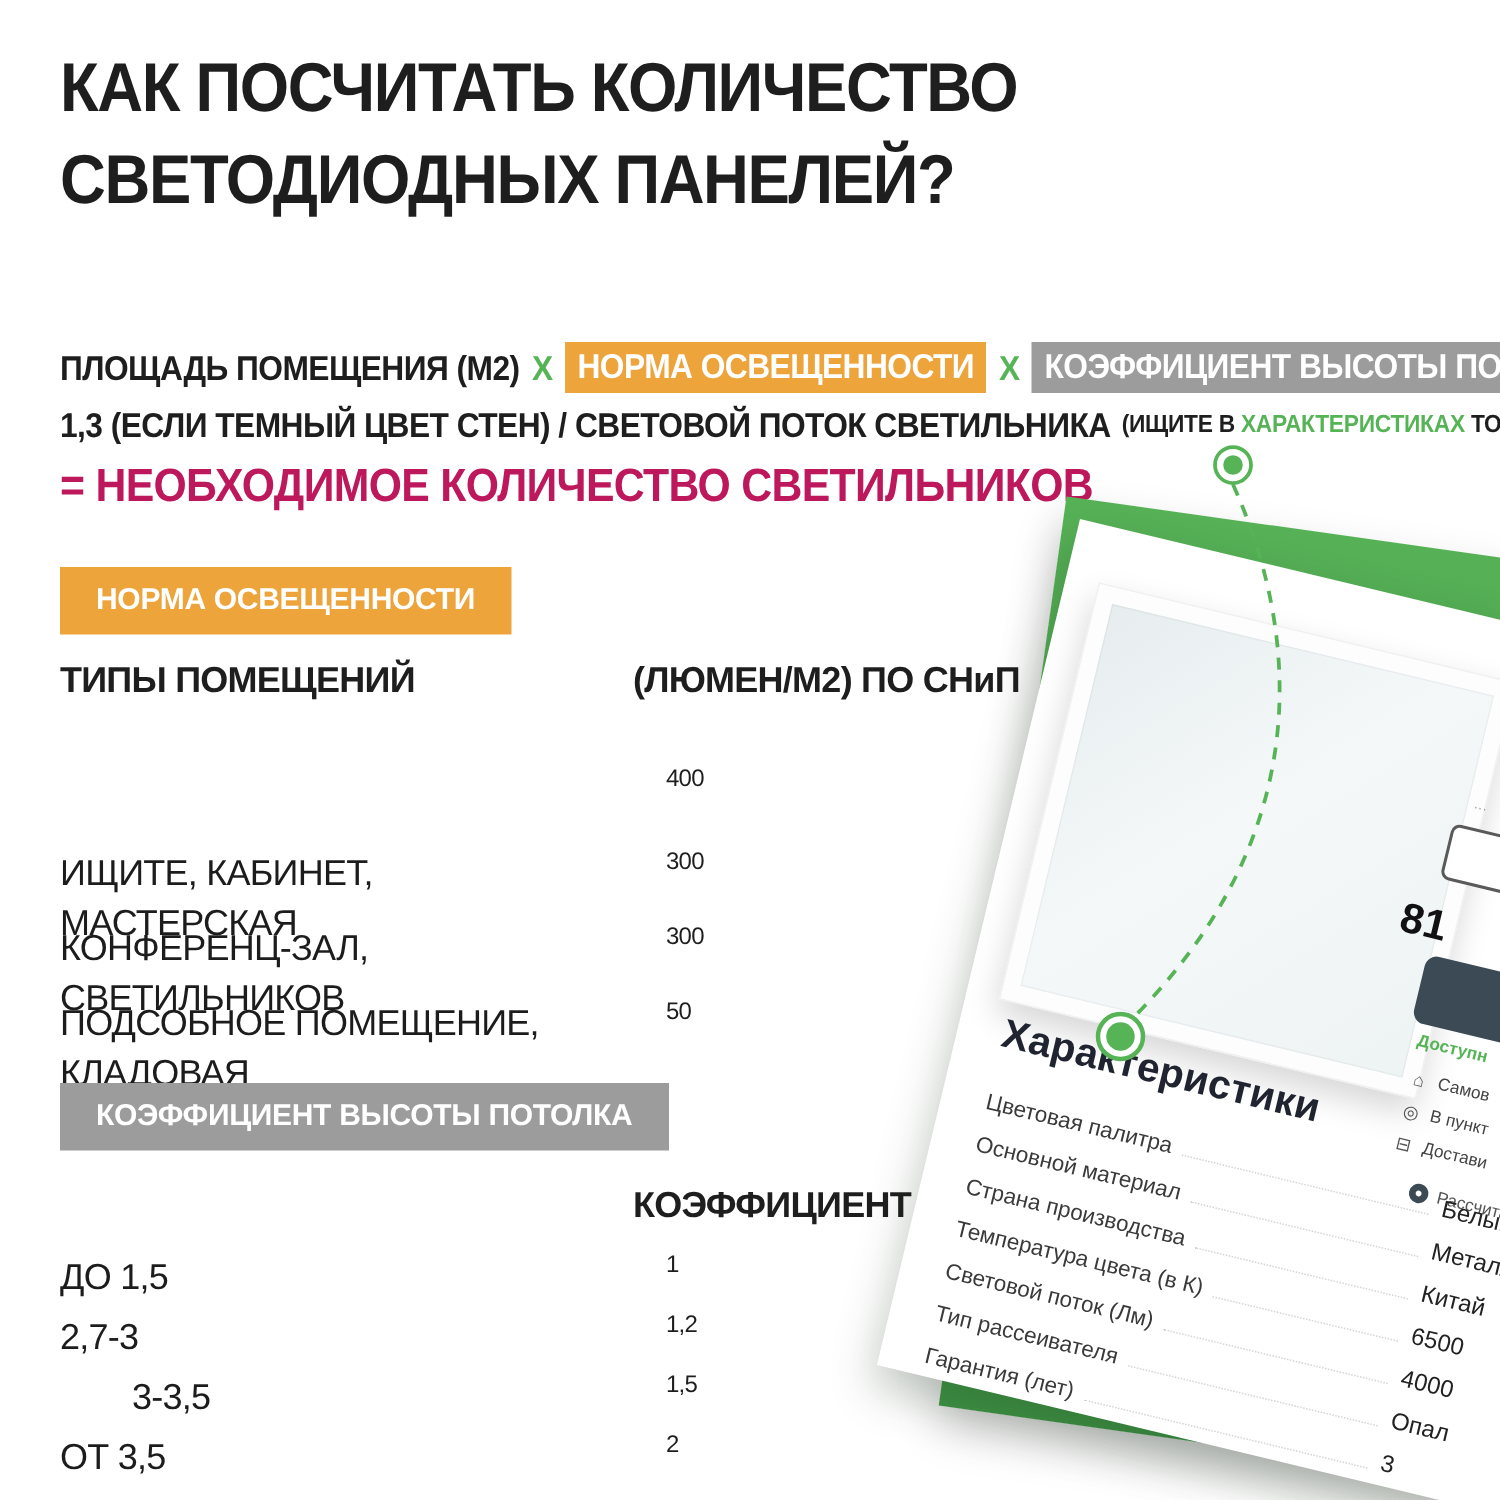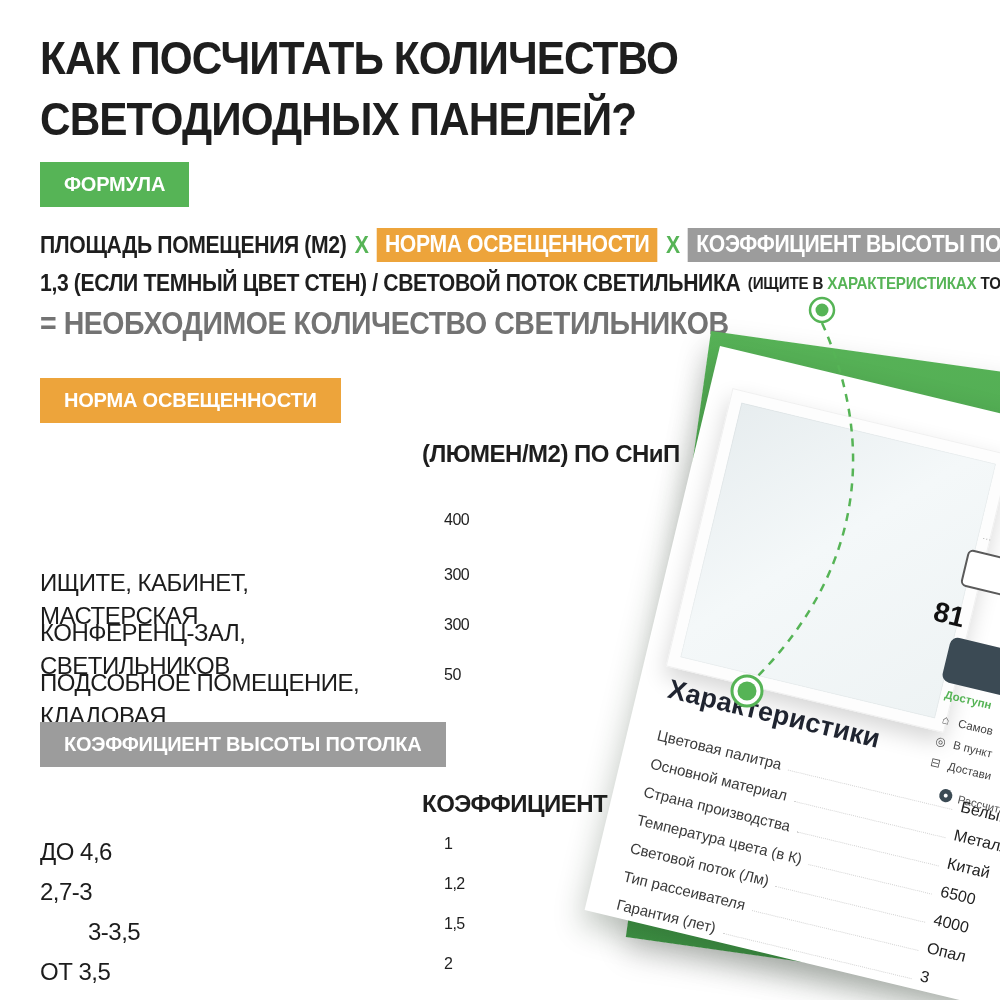--- a/index.html
+++ b/index.html
@@ -22,21 +22,21 @@
 
   
   .formula{position:absolute;left:40px;top:226px;font-size:23px;font-weight:800;letter-spacing:-0.4px;}
   .formula .line{height:38px;display:flex;align-items:center;}
   .fx{color:#56B456;margin:0 9px;font-weight:800;}
   .chip{color:#fff;padding:3px 9px 4px 9px;font-weight:800;}
   .chip-orange{background:#EDA43B;}
   .chip-gray{background:#9C9C9C;}
   .note{font-size:16.5px;font-weight:800;margin-left:8px;letter-spacing:-0.2px;}
   .note .g{color:#56B456;}
-  .result{position:absolute;left:40px;top:306px;font-size:31px;font-weight:800;color:#737373;letter-spacing:-0.5px;}
+  .result{position:absolute;left:40px;top:306px;font-size:31px;font-weight:800;color:#be185d;letter-spacing:-0.5px;}
 
   
   .thead{position:absolute;font-size:24px;font-weight:800;letter-spacing:-0.5px;}
   .tbl-label{position:absolute;left:40px;font-size:24px;font-weight:400;letter-spacing:-0.5px;line-height:33px;color:#1c1c1c;max-width:345px;}
   .tbl-value{position:absolute;left:444px;font-size:16px;font-weight:400;letter-spacing:-0.5px;}
 
   
   .green-backing{
     position:absolute;left:711px;top:331px;width:650px;height:612px;
     transform:rotate(8deg);transform-origin:top left;
@@ -78,21 +78,20 @@
 </head>
 <body>
 
 <div class="stage">
 
   <h1 class="title" style="margin:0;">
     <span class="cond">КАК ПОСЧИТАТЬ КОЛИЧЕСТВО</span>
     <span class="cond">СВЕТОДИОДНЫХ ПАНЕЛЕЙ?</span>
   </h1>
 
-  <div class="badge badge-formula">ФОРМУЛА</div>
 
   <div class="formula">
     <span class="cond">
       <span class="line">
         <span>ПЛОЩАДЬ ПОМЕЩЕНИЯ (М2)</span>
         <span class="fx">X</span>
         <span class="chip chip-orange">НОРМА ОСВЕЩЕННОСТИ</span>
         <span class="fx">X</span>
         <span class="chip chip-gray">КОЭФФИЦИЕНТ ВЫСОТЫ ПОТОЛКА</span>
 
@@ -109,38 +108,39 @@
       </span>
     </span>
   </div>
 
   <div class="result">
     <span class="cond">= НЕОБХОДИМОЕ КОЛИЧЕСТВО СВЕТИЛЬНИКОВ</span>
   </div>
 
   <div class="badge badge-norm">НОРМА ОСВЕЩЕННОСТИ</div>
 
+  <div class="thead" style="left:40px;top:440px;">ТИПЫ ПОМЕЩЕНИЙ</div>
   <div class="thead" style="left:422px;top:440px;">(ЛЮМЕН/М2) ПО СНиП</div>
 
   <div class="tbl-value" style="top:511px;">400</div>
 
   <div class="tbl-label" style="top:566px;">ИЩИТЕ, КАБИНЕТ, МАСТЕРСКАЯ</div>
   <div class="tbl-value" style="top:566px;">300</div>
 
   <div class="tbl-label" style="top:616px;">КОНФЕРЕНЦ-ЗАЛ, СВЕТИЛЬНИКОВ</div>
   <div class="tbl-value" style="top:616px;">300</div>
 
   <div class="tbl-label" style="top:666px;">ПОДСОБНОЕ ПОМЕЩЕНИЕ, КЛАДОВАЯ</div>
   <div class="tbl-value" style="top:666px;">50</div>
 
   <div class="badge badge-coef">КОЭФФИЦИЕНТ ВЫСОТЫ ПОТОЛКА</div>
 
   <div class="thead" style="left:422px;top:790px;">КОЭФФИЦИЕНТ</div>
 
-  <div class="tbl-label" style="top:835px;">ДО 4,6</div>
+  <div class="tbl-label" style="top:835px;">ДО 1,5</div>
   <div class="tbl-value" style="top:835px;">1</div>
 
   <div class="tbl-label" style="top:875px;">2,7-3</div>
   <div class="tbl-value" style="top:875px;">1,2</div>
 
   <div class="tbl-label" style="top:915px;margin-left:48px;">3-3,5</div>
   <div class="tbl-value" style="top:915px;">1,5</div>
 
   <div class="tbl-label" style="top:955px;">ОТ 3,5</div>
   <div class="tbl-value" style="top:955px;">2</div>

